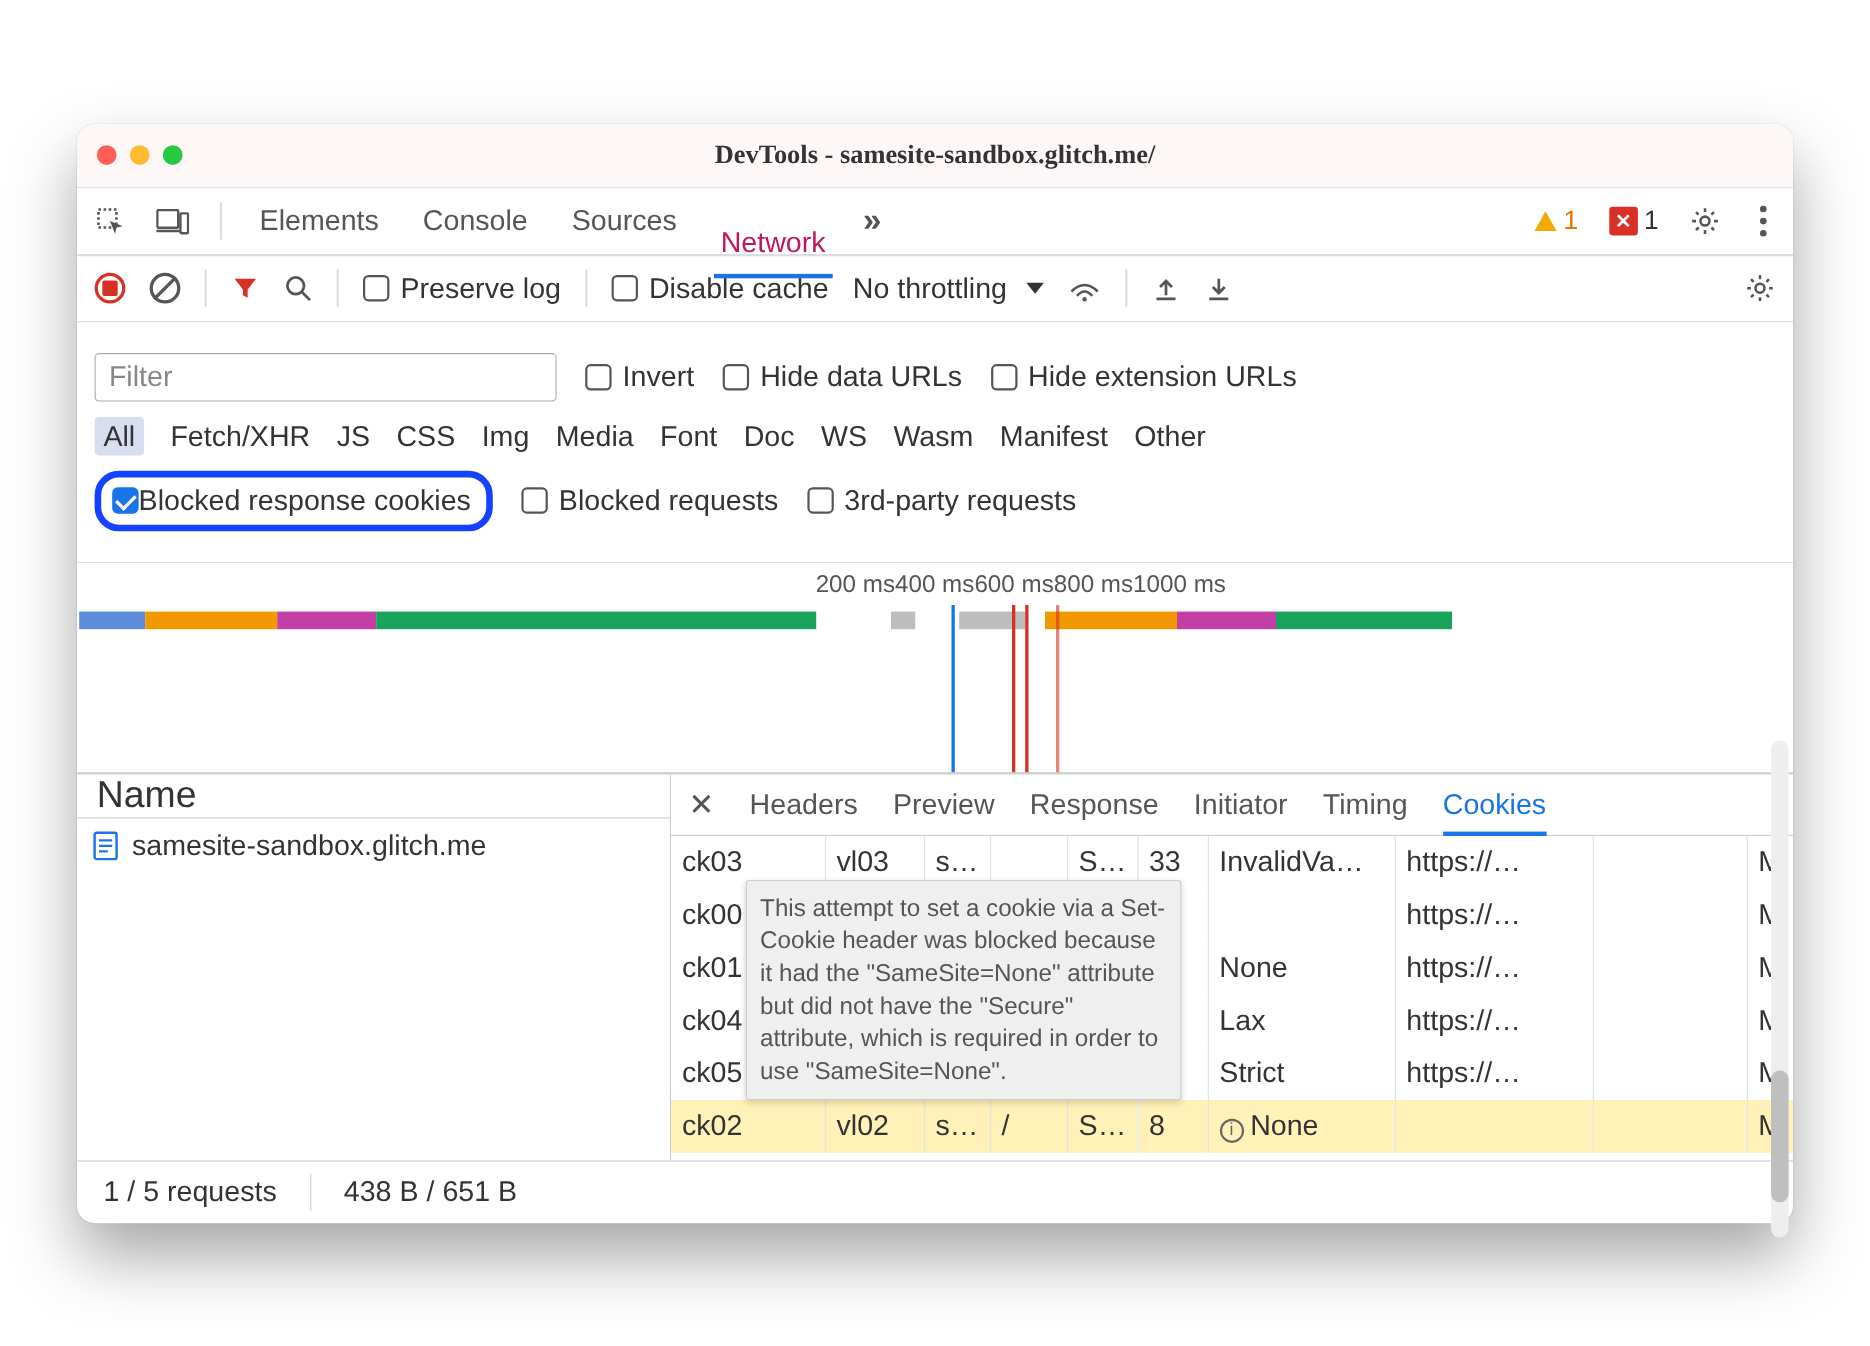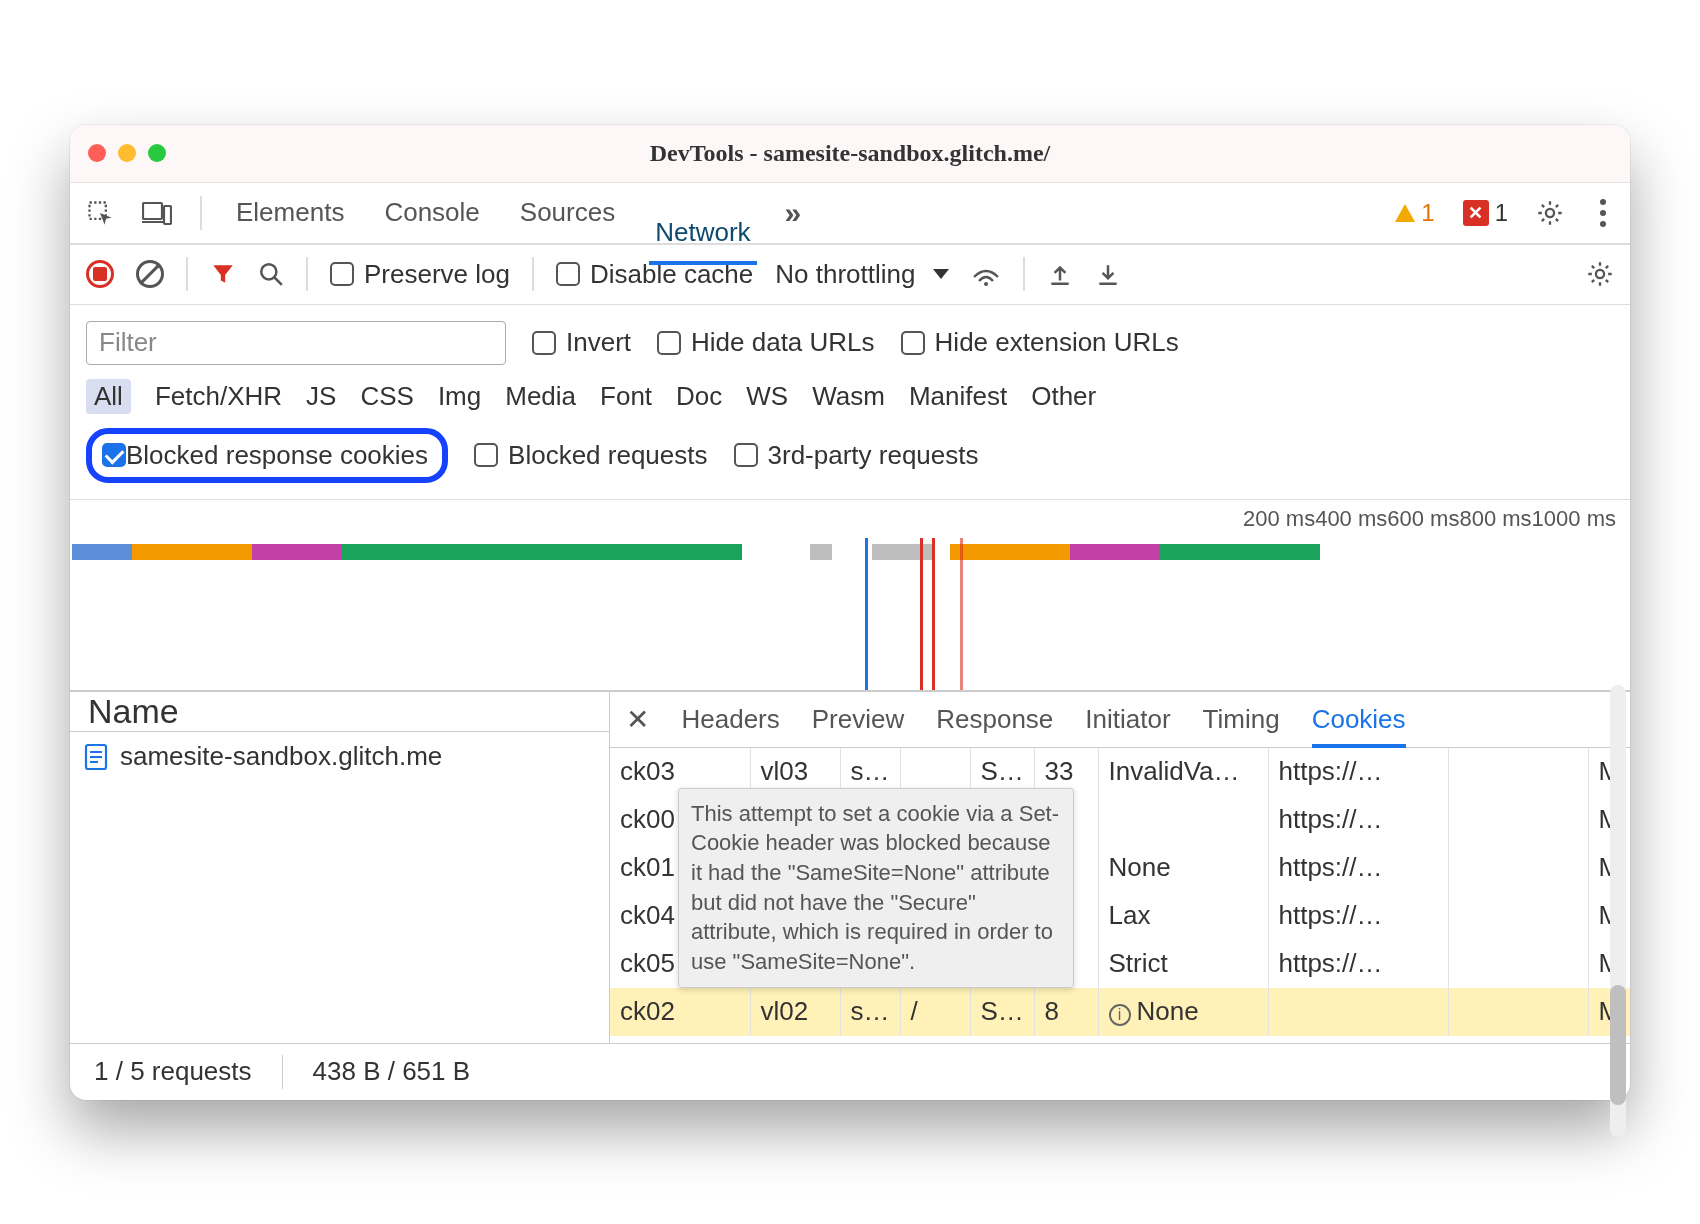--- a/index.html
+++ b/index.html
@@ -38,21 +38,21 @@
     font-family:Liberation Serif, serif;
   }
 
   .tabsbar {
     height:62px; border-bottom:2px solid #ddd;
     display:flex; align-items:center; padding:0 16px; gap:28px;
     color:#555; font-size:26px;
   }
   .tabsbar .spacer{flex:1}
   .tab { padding:0 6px; height:100%; display:flex; align-items:center; cursor:pointer; position:relative;}
-  .tab.active { color:#0c4a6e;margin-top:40px; }
+  .tab.active { color:#be185d;margin-top:40px; }
   .tab.active::after{
     content:""; position:absolute; left:0; right:0; bottom:-2px; height:4px; background:#1a73e8;
   }
   .icon-box{display:inline-flex;align-items:center;justify-content:center;}
   .badge-warn{color:#e37400;display:flex;align-items:center;font-size:24px;gap:4px}
   .badge-err{display:flex;align-items:center;gap:6px;font-size:24px;color:#333}
   .badge-err .sq{background:#d93025;color:#fff;width:26px;height:26px;border-radius:3px;display:flex;align-items:center;justify-content:center;font-size:18px;font-weight:700}
   .gear{width:28px;height:28px;}
   .dots3{display:flex;flex-direction:column;gap:5px;padding:0 8px}
   .dots3 span{width:6px;height:6px;border-radius:50%;background:#555}
@@ -68,35 +68,35 @@
   .noentry::after{content:"";position:absolute;width:3px;height:28px;background:#555;left:50%;top:-3px;transform:translateX(-50%) rotate(45deg)}
   .funnel{color:#d93025;font-size:26px}
   .cbx{width:24px;height:24px;border:2px solid #555;border-radius:5px;display:inline-block;flex-shrink:0}
   .cbx.checked{background:#1a73e8;border-color:#1a73e8;position:relative}
   .cbx.checked::after{content:"";position:absolute;left:5px;top:1px;width:8px;height:14px;border:solid #fff;border-width:0 3px 3px 0;transform:rotate(45deg)}
   .lbl{display:flex;align-items:center;gap:10px}
   .sel{display:flex;align-items:center;gap:18px}
   .caret-down{width:0;height:0;border-left:8px solid transparent;border-right:8px solid transparent;border-top:10px solid #333}
 
   .filterbar{
-    padding:16px 16px; border-bottom:1px solid #ddd; font-size:26px;color:#333;
+    padding:28px 16px; border-bottom:1px solid #ddd; font-size:26px;color:#333;
   }
   .filter-row1{display:flex;align-items:center;gap:26px;margin-bottom:14px}
   .filter-input{width:420px;height:44px;border:1.5px solid #aaa;border-radius:4px;padding:0 12px;font-size:26px;color:#888;display:flex;align-items:center}
   .types{display:flex;align-items:center;gap:24px;flex-wrap:wrap;margin-bottom:14px}
   .type{cursor:pointer}
   .type.active{background:#d8def0;border-radius:4px;padding:2px 8px;color:#333}
   .checks-row{display:flex;align-items:center;gap:26px}
   .hl{border:6px solid #1442ff;border-radius:22px;padding:6px 14px 6px 10px;display:flex;align-items:center;gap:0}
 
   .overview{
     height:192px;border-bottom:2px solid #ccc;position:relative;font-size:22px;color:#555;
     background:#fff;
   }
-  .ticks{position:absolute;top:6px;left:0;right:14px;display:flex;justify-content:flex-end;padding:0 0 0 170px}
+  .ticks{position:absolute;top:6px;left:0;right:14px;display:flex;justify-content:center;padding:0 0 0 170px}
   .ov-bar1{position:absolute;top:44px;left:2px;height:16px;display:flex}
   .seg{height:100%}
   .ov-bar2{position:absolute;top:44px;height:16px;display:flex}
   .vline{position:absolute;top:38px;bottom:0;width:3px}
 
   .split{
     display:flex;height:352px;border-bottom:1px solid #ccc;
   }
   .left{
     width:540px;border-right:1px solid #ccc;display:flex;flex-direction:column;

